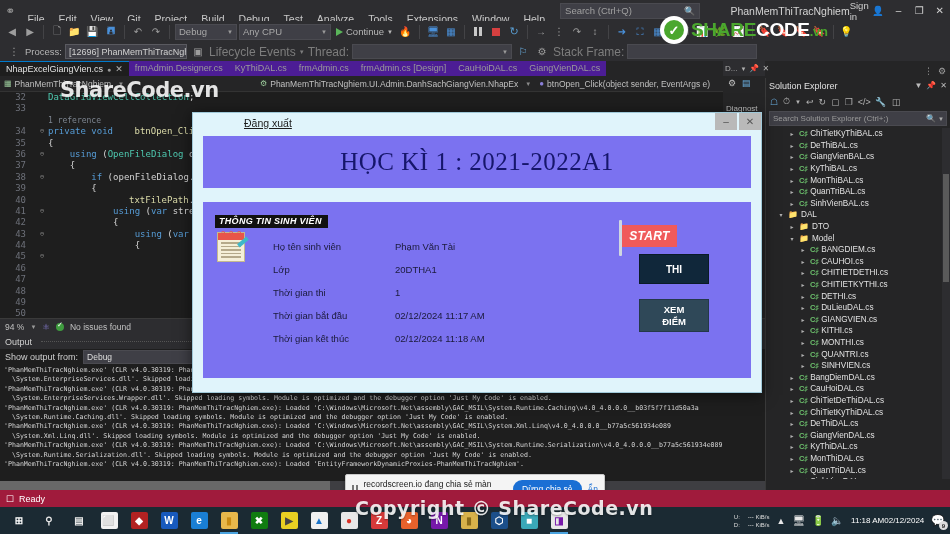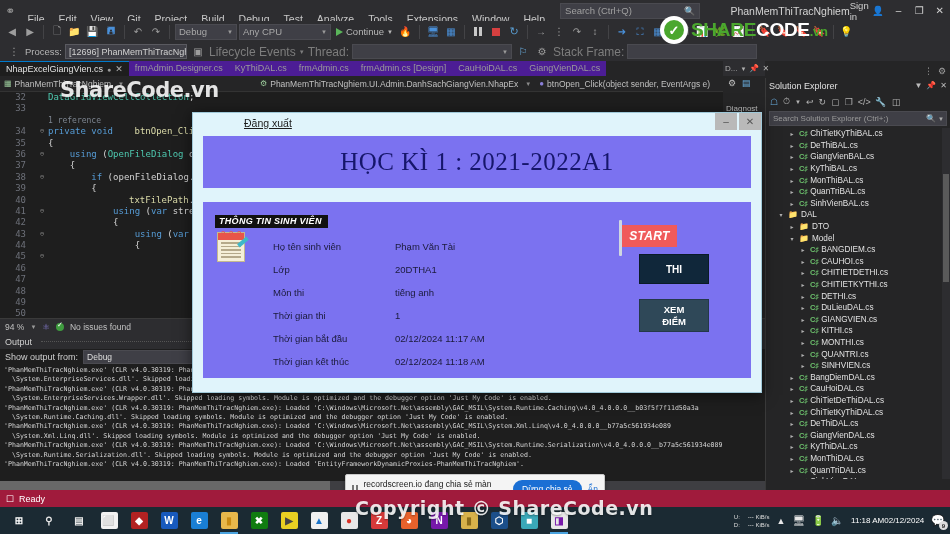--- a/index.html
+++ b/index.html
@@ -803,24 +803,20 @@
         <div class="rows" id="dlg-rows">
             <div class="frow">
               <span class="lab">Họ tên sinh viên</span>
               <span class="val">Phạm Văn Tài</span>
             </div>
             <div class="frow">
               <span class="lab">Lớp</span>
               <span class="val">20DTHA1</span>
             </div>
             <div class="frow">
-              <span class="lab">Môn thi</span>
-              <span class="val">tiếng anh</span>
-            </div>
-            <div class="frow">
               <span class="lab">Thời gian thi</span>
               <span class="val">1</span>
             </div>
             <div class="frow">
               <span class="lab">Thời gian bắt đầu</span>
               <span class="val">02/12/2024 11:17 AM</span>
             </div>
             <div class="frow">
               <span class="lab">Thời gian kết thúc</span>
               <span class="val">02/12/2024 11:18 AM</span>

